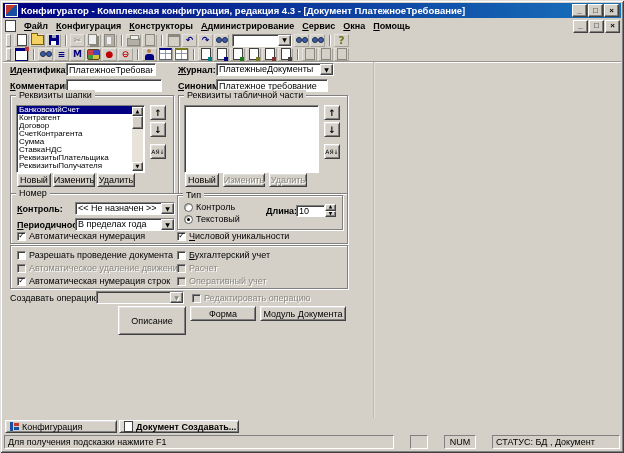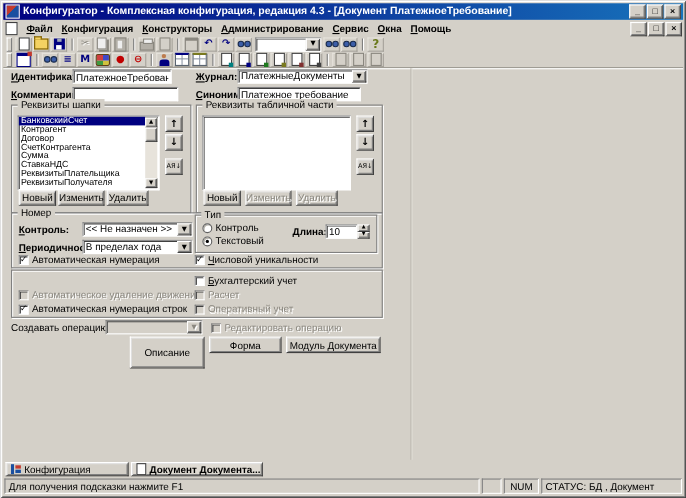--- a/index.html
+++ b/index.html
@@ -96,38 +96,38 @@
   .cb{width:9px;height:9px;flex:none;background:#fff;margin-right:3px;display:flex;align-items:center;justify-content:center;
     border:1px solid;border-color:#808080 #fff #fff #808080;box-shadow:inset 1px 1px 0 #404040;
     font-family:"DejaVu Sans",sans-serif;font-size:8px;font-weight:bold;line-height:1;box-sizing:border-box;}
   .cbrow.off .cb{background:#d4d0c8;}
   .cbrow.off .cbl{color:#8a877f;text-shadow:1px 1px 0 #fff;}
   .cbl{display:inline-block;}
   .cbl.mn2::first-letter{text-decoration:underline;}
   .rb{width:9px;height:9px;flex:none;border-radius:50%;background:#fff;margin-right:3px;position:relative;
     border:1px solid #606060;box-shadow:inset 1px 1px 0 #b5b2aa;box-sizing:border-box;}
   .rb.on::after{content:"";position:absolute;left:2px;top:2px;width:3px;height:3px;border-radius:50%;background:#000;}
-  .spin{position:absolute;width:40px;height:13px;display:flex;}
+  .spin{position:absolute;width:40px;height:13px;display:flex;align-items:center;}
   .sval{flex:1;background:#fff;border:1px solid;border-color:#808080 #fff #fff #808080;box-shadow:inset 1px 1px 0 #404040;
     font-size:9px;padding:0 2px;display:flex;align-items:center;box-sizing:border-box;}
   .spb{width:11px;display:flex;flex-direction:column;flex:none;}
   .spb span{flex:1;background:#d4d0c8;display:flex;align-items:center;justify-content:center;
     font-family:"DejaVu Sans",sans-serif;font-size:4.5px;line-height:1;
     border:1px solid;border-color:#fff #404040 #404040 #fff;box-shadow:inset -1px -1px 0 #808080;box-sizing:border-box;}
   .vline{position:absolute;left:373px;top:62px;height:356px;width:0;border-left:1px solid #bfbbb3;border-right:1px solid #e2dfd8;}
   .topline{position:absolute;left:3px;top:61px;right:3px;height:0;border-top:1px solid #9a968e;border-bottom:1px solid #fff;}
   
   .wtab{position:absolute;top:420px;height:13px;background:#d4d0c8;display:flex;align-items:center;gap:3px;padding:0 4px;
     border:1px solid;border-color:#fff #404040 #404040 #fff;box-shadow:inset 1px 1px 0 #dfdfdf,inset -1px -1px 0 #808080;box-sizing:border-box;white-space:nowrap;overflow:hidden;}
   .wtab.active{font-weight:bold;background:#dedad2;}
   .i-cfgtree{width:9px;height:9px;flex:none;background:linear-gradient(90deg,#1a4fa0 3px,#d4d0c8 3px);position:relative;}
   .i-cfgtree::after{content:"";position:absolute;right:0;top:1px;width:5px;height:3px;background:#c23a2e;}
   .i-cfgtree::before{content:"";position:absolute;right:0;bottom:1px;width:5px;height:3px;background:#1a4fa0;}
   .i-docxs{width:7px;height:9px;flex:none;background:#fff;border:1px solid #404040;}
-  .statusbar{position:absolute;left:4px;right:4px;top:435px;height:14px;display:flex;gap:2px;align-items:stretch;}
+  .statusbar{position:absolute;left:4px;right:4px;top:435px;height:14px;display:flex;gap:16px;align-items:stretch;}
   .panel{border:1px solid;border-color:#808080 #fff #fff #808080;padding:0 3px;display:flex;align-items:center;white-space:nowrap;overflow:hidden;box-sizing:border-box;}
 </style>
 </head>
 <body>
 
 <div class="win">
 
   <div class="titlebar">
     <span class="appicon"></span>
     <span class="title">Конфигуратор - Комплексная конфигурация, редакция 4.3 - [Документ ПлатежноеТребование]</span>
@@ -348,20 +348,24 @@
       <span class="cb">✓</span>
       <span class="cbl">Автоматическая нумерация</span>
     </span>
     <span class="cbrow" style="left:166px;top:37px">
       <span class="cb">✓</span>
       <span class="cbl mn2">Числовой уникальности</span>
     </span>
   </div>
 
   <div class="grp" style="left:10px;top:245px;width:336px;height:42px">
+    <span class="cbrow" style="left:6px;top:4px">
+      <span class="cb"></span>
+      <span class="cbl">Разрешать проведение документа</span>
+    </span>
     <span class="cbrow off" style="left:6px;top:17px">
       <span class="cb"></span>
       <span class="cbl">Автоматическое удаление движений</span>
     </span>
     <span class="cbrow" style="left:6px;top:30px">
       <span class="cb">✓</span>
       <span class="cbl">Автоматическая нумерация строк</span>
     </span>
     <span class="cbrow" style="left:166px;top:4px">
       <span class="cb"></span>
@@ -390,21 +394,21 @@
   <div class="btn mnb" style="left:118px;top:306px;width:68px;height:29px">Описание</div>
   <div class="btn mnb" style="left:190px;top:306px;width:66px;height:15px">Форма</div>
   <div class="btn" style="left:260px;top:306px;width:86px;height:15px">Модуль Документа</div>
 
   <div class="wtab" style="left:5px;width:112px">
     <span class="i-cfgtree"></span>
     <span>Конфигурация</span>
   </div>
   <div class="wtab active" style="left:119px;width:120px">
     <span class="i-docxs"></span>
-    <span>Документ Документа...</span>
+    <span>Документ Создавать...</span>
   </div>
 
   <div class="statusbar">
     <span class="panel" style="flex:1">Для получения подсказки нажмите F1</span>
     <span class="panel" style="width:18px"></span>
     <span class="panel" style="width:32px;justify-content:center">NUM</span>
     <span class="panel" style="width:128px">СТАТУС: БД , Документ</span>
   </div>
 
 </div>

